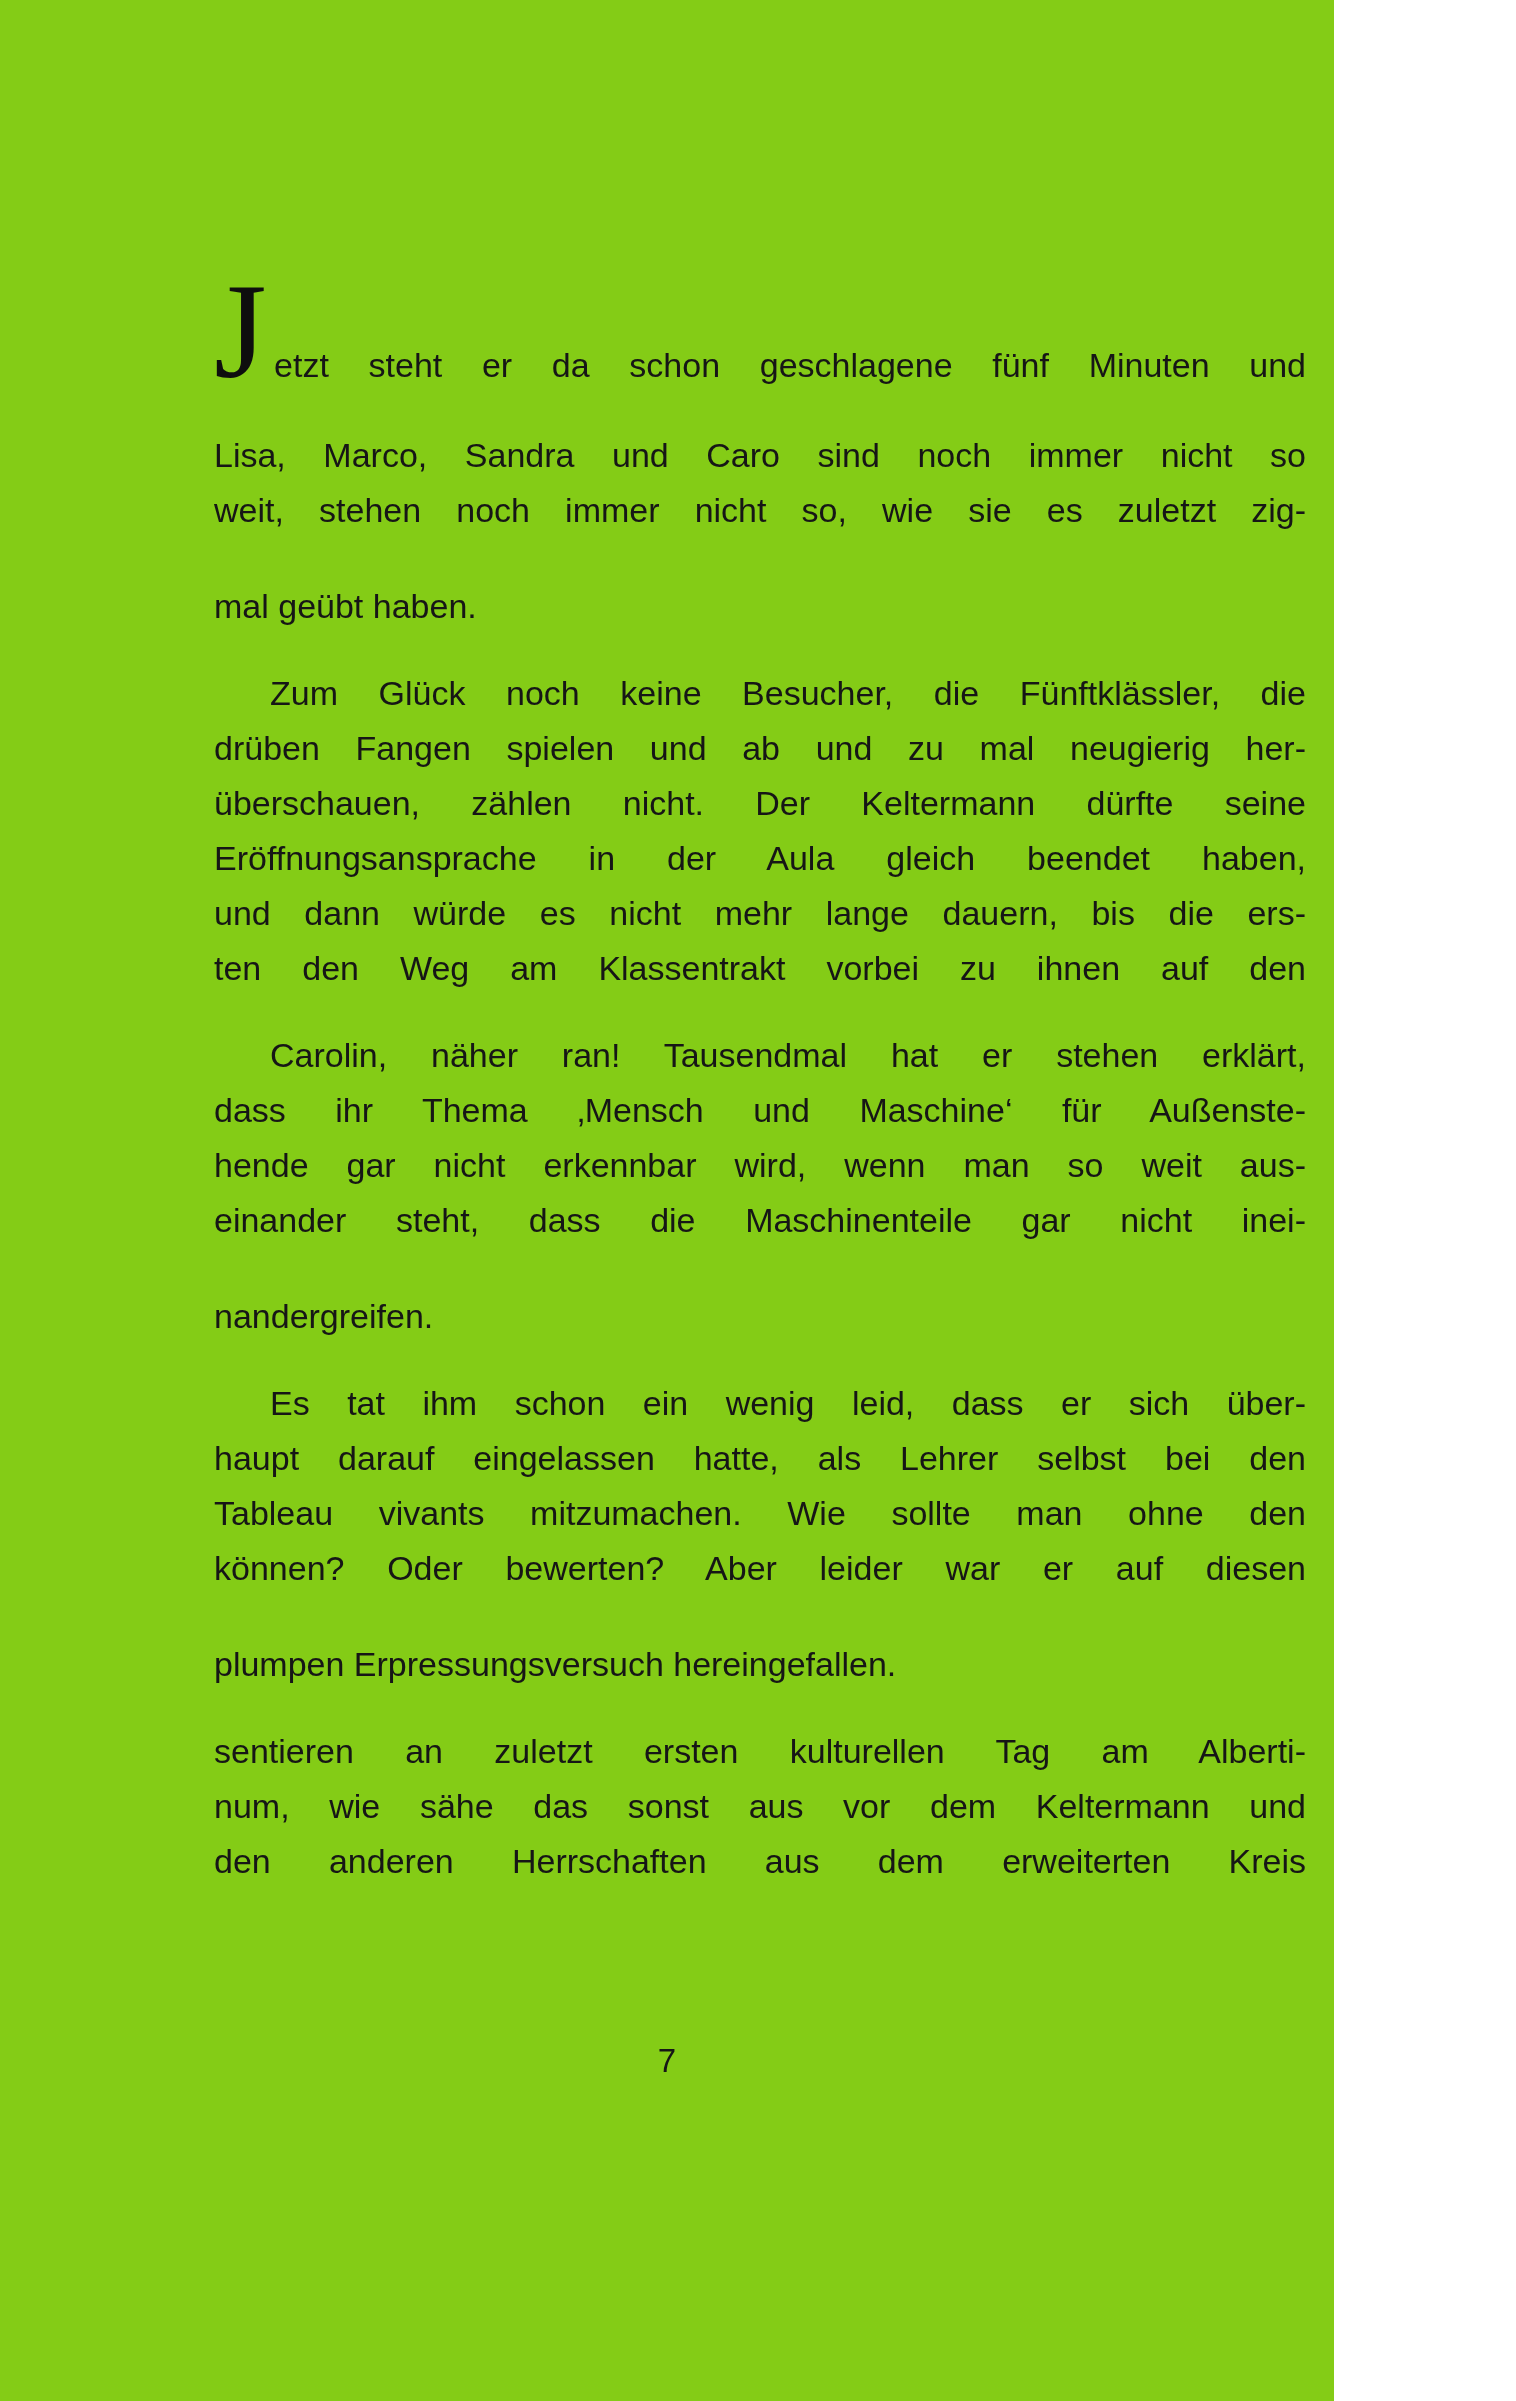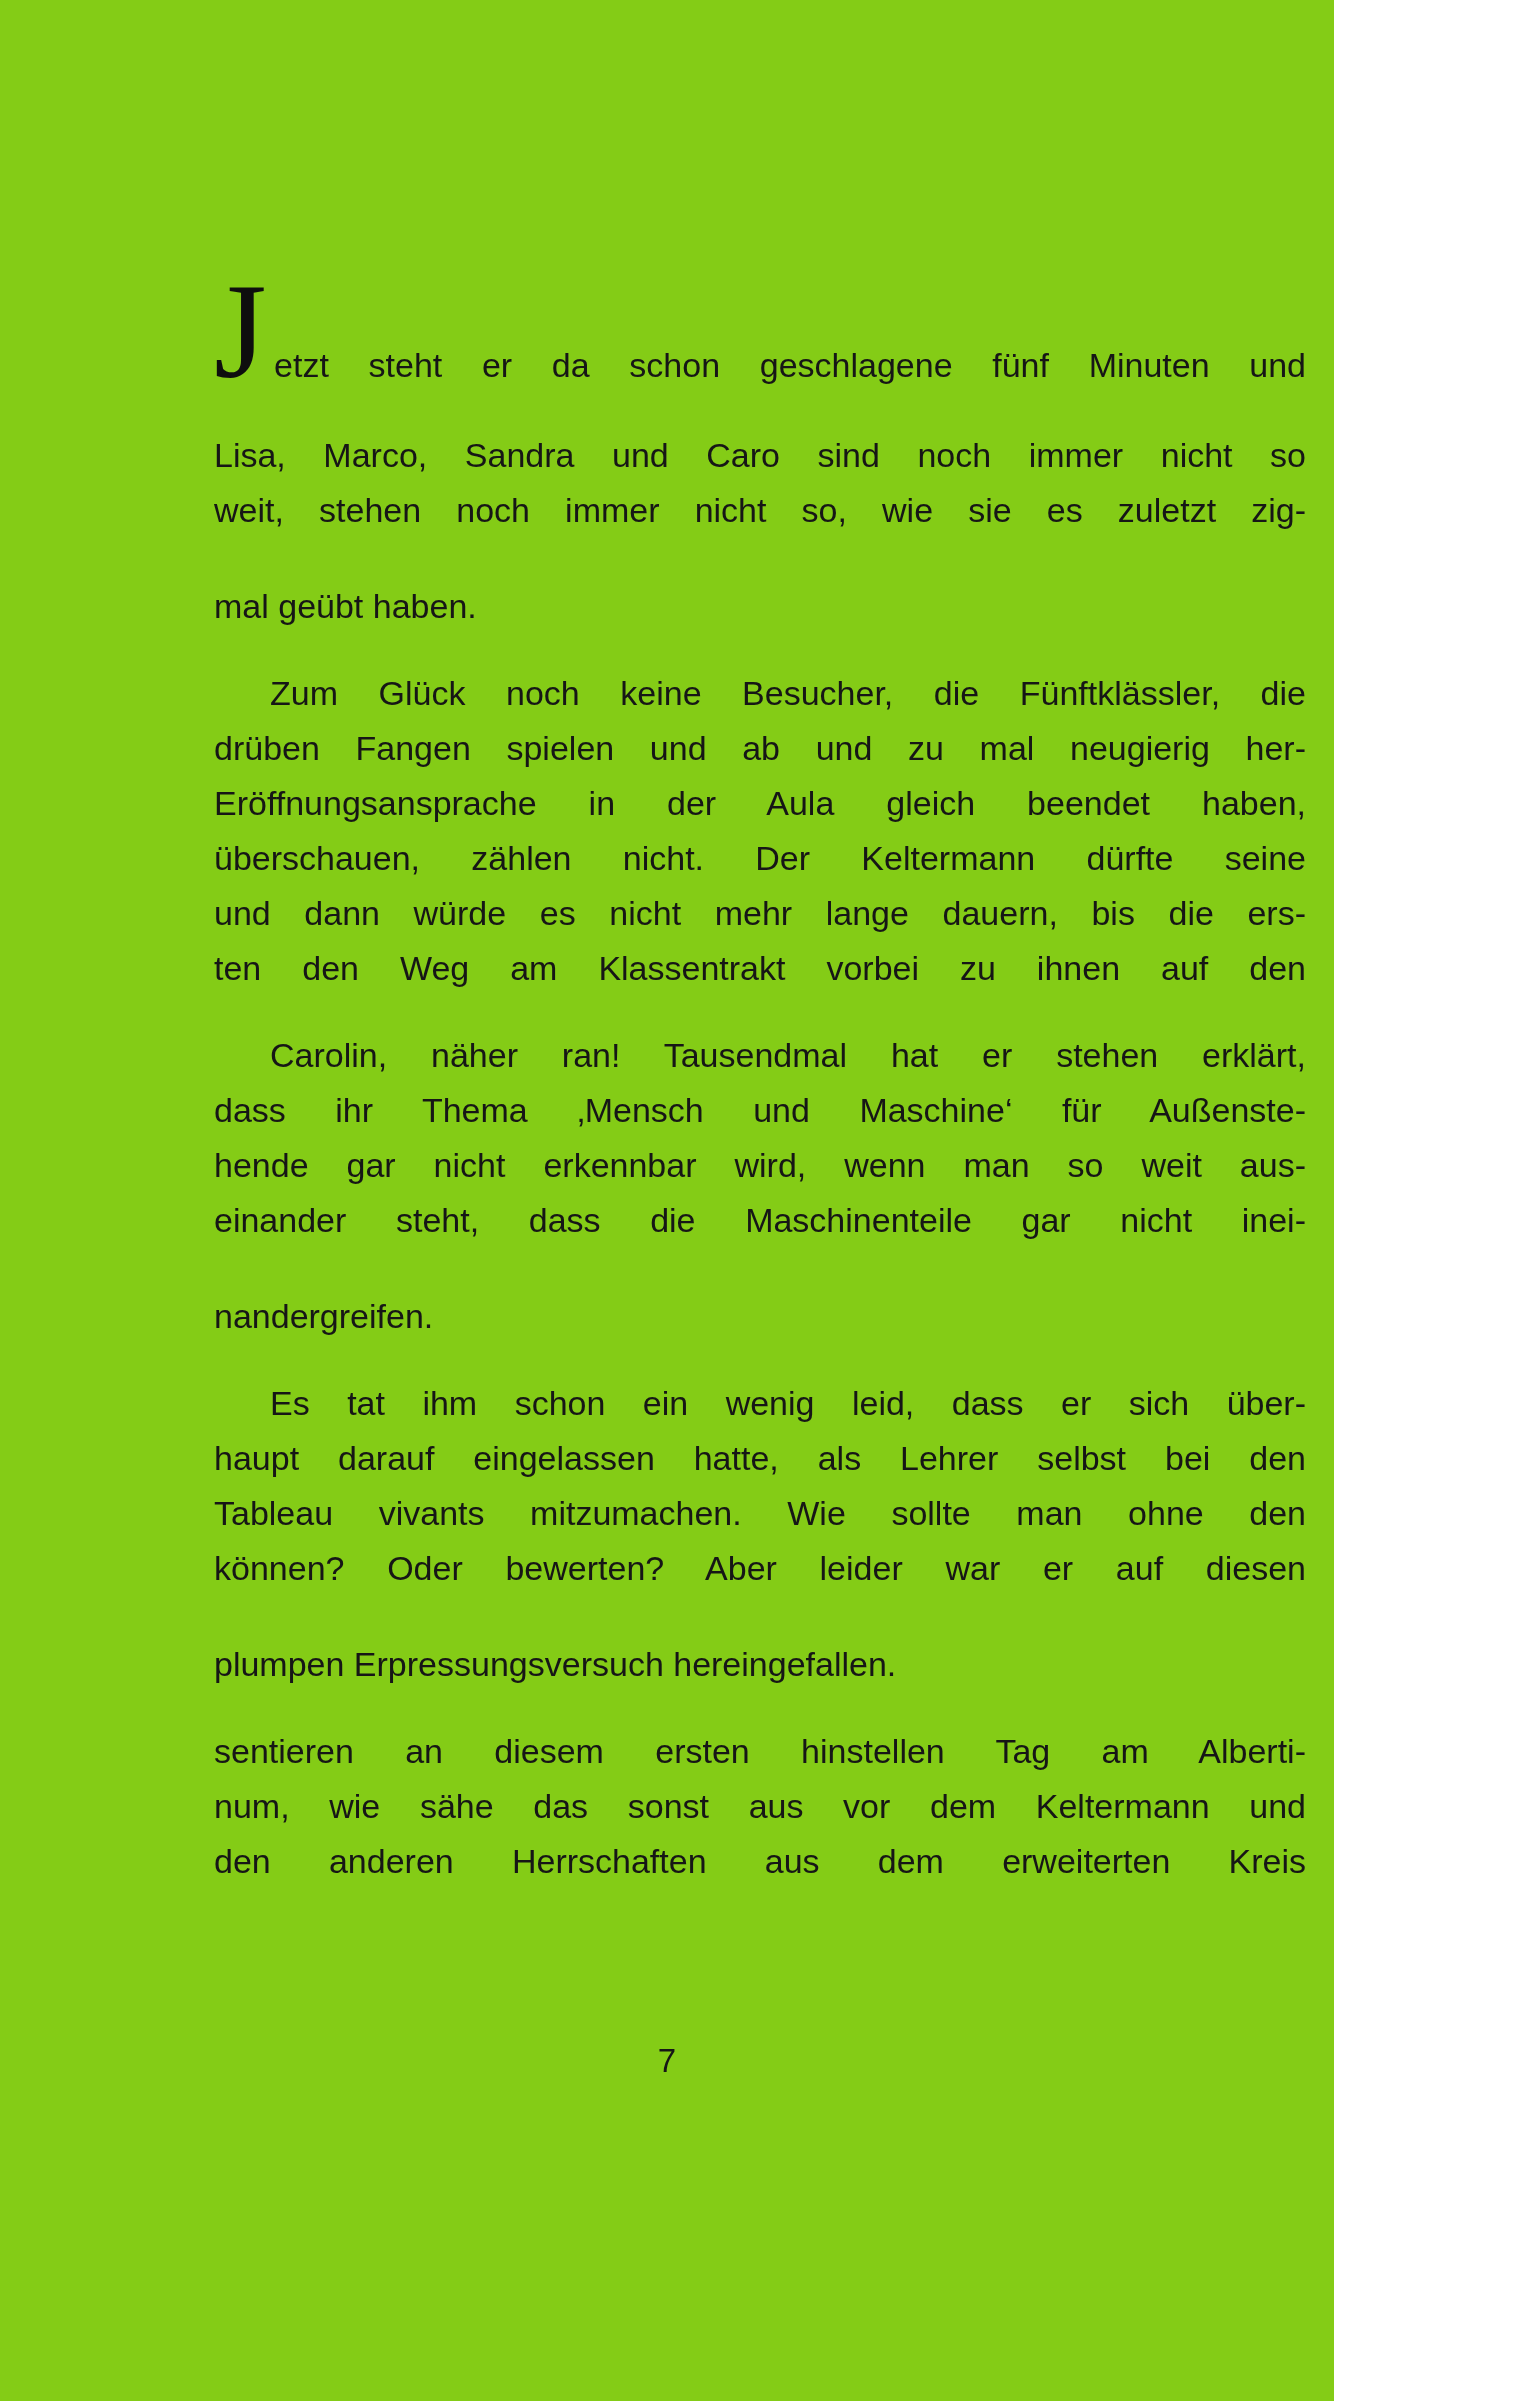--- a/index.html
+++ b/index.html
@@ -64,40 +64,40 @@
   <div class="text-block">
       <div class="paragraph">
         <div class="line"><span class="dropcap">J</span>etzt steht er da schon geschlagene fünf Minuten und</div>
         <div class="line">Lisa, Marco, Sandra und Caro sind noch immer nicht so</div>
         <div class="line">weit, stehen noch immer nicht so, wie sie es zuletzt zig-</div>
         <div class="line last">mal geübt haben.</div>
       </div>
       <div class="paragraph">
         <div class="line indent">Zum Glück noch keine Besucher, die Fünftklässler, die</div>
         <div class="line">drüben Fangen spielen und ab und zu mal neugierig her-</div>
+        <div class="line">überschauen, zählen nicht. Der Keltermann dürfte seine</div>
         <div class="line">Eröffnungsansprache in der Aula gleich beendet haben,</div>
-        <div class="line">überschauen, zählen nicht. Der Keltermann dürfte seine</div>
         <div class="line">und dann würde es nicht mehr lange dauern, bis die ers-</div>
         <div class="line">ten den Weg am Klassentrakt vorbei zu ihnen auf den</div>
       </div>
       <div class="paragraph">
         <div class="line indent">Carolin, näher ran! Tausendmal hat er stehen erklärt,</div>
         <div class="line">dass ihr Thema ‚Mensch und Maschine‘ für Außenste-</div>
         <div class="line">hende gar nicht erkennbar wird, wenn man so weit aus-</div>
         <div class="line">einander steht, dass die Maschinenteile gar nicht inei-</div>
         <div class="line last">nandergreifen.</div>
       </div>
       <div class="paragraph">
         <div class="line indent">Es tat ihm schon ein wenig leid, dass er sich über-</div>
         <div class="line">haupt darauf eingelassen hatte, als Lehrer selbst bei den</div>
         <div class="line">Tableau vivants mitzumachen. Wie sollte man ohne den</div>
         <div class="line">können? Oder bewerten? Aber leider war er auf diesen</div>
         <div class="line last">plumpen Erpressungsversuch hereingefallen.</div>
       </div>
       <div class="paragraph">
-        <div class="line">sentieren an diesem ersten hinstellen Tag am Alberti-</div>
+        <div class="line">sentieren an zuletzt ersten kulturellen Tag am Alberti-</div>
         <div class="line">num, wie sähe das sonst aus vor dem Keltermann und</div>
         <div class="line">den anderen Herrschaften aus dem erweiterten Kreis</div>
       </div>
     </div>
   <div class="page-number">7</div>
 </div>
 
 
 </body></html>

